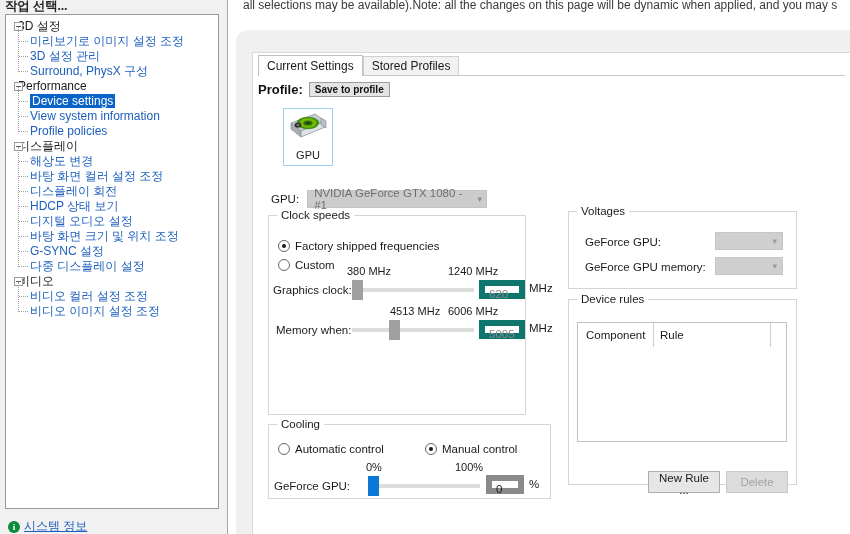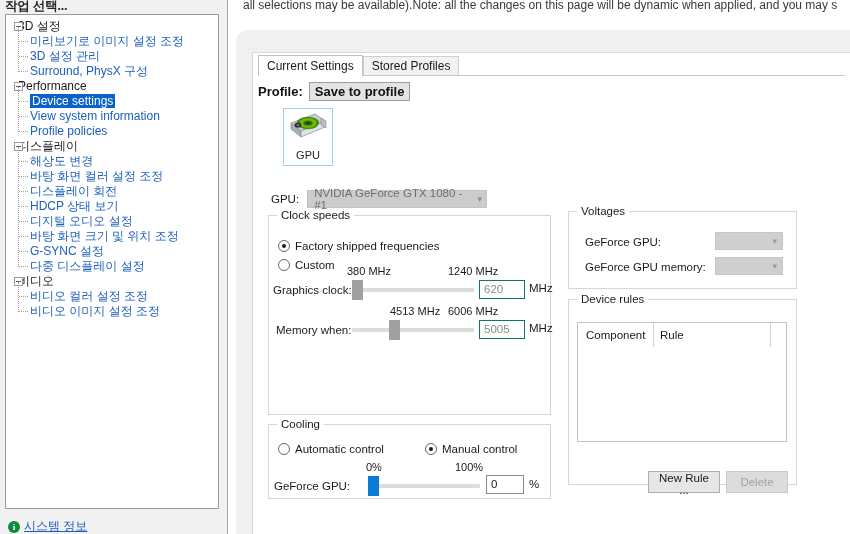--- a/index.html
+++ b/index.html
@@ -194,21 +194,21 @@
     display: flex;
     align-items: center;
     gap: 6px;
   }
   #profile-label {
     font-size: 13px;
     font-weight: bold;
     color: #111;
   }
   #save-profile-btn {
-    font-size: 13px;
+    font-size: 10px;
     font-weight: bold;
     color: #111;
     background: #e4e4e4;
     border: 1px solid #9d9d9d;
     padding: 1px 5px;
     cursor: pointer;
     font-family: "Liberation Sans", sans-serif;
   }
 
   
@@ -264,21 +264,21 @@
   }
   .gb-title {
     position: absolute;
     top: -7px; left: 8px;
     background: #ffffff;
     padding: 0 4px;
     font-size: 11.5px;
     color: #1a1a1a;
   }
 
-  #gb-clock { left: 268px; top: 215px; width: 283px; height: 200px; }
+  #gb-clock { left: 268px; top: 215px; width: 258px; height: 200px; }
   #gb-cooling { left: 268px; top: 424px; width: 283px; height: 75px; }
   #gb-voltages { left: 568px; top: 211px; width: 229px; height: 78px; }
   #gb-devicerules { left: 568px; top: 299px; width: 229px; height: 186px; }
 
   
   .radio-row {
     position: absolute;
     display: flex;
     align-items: center;
     gap: 5px;
@@ -325,21 +325,21 @@
   }
   .fieldlabel {
     position: absolute;
     font-size: 11.5px;
     color: #1a1a1a;
     white-space: nowrap;
   }
   .numbox {
     position: absolute;
     height: 19px;
-    border: 1px solid #0f766e;
+    border: 6px solid #0f766e;
     background: #ffffff;
     font-size: 11.5px;
     color: #8a8a8a;
     line-height: 17px;
     padding: 0 4px;
     font-family: "Liberation Sans", sans-serif;
   }
   .numbox.active { color: #1a1a1a; border-color: #8a8a8a; }
   .unit {
     position: absolute;

